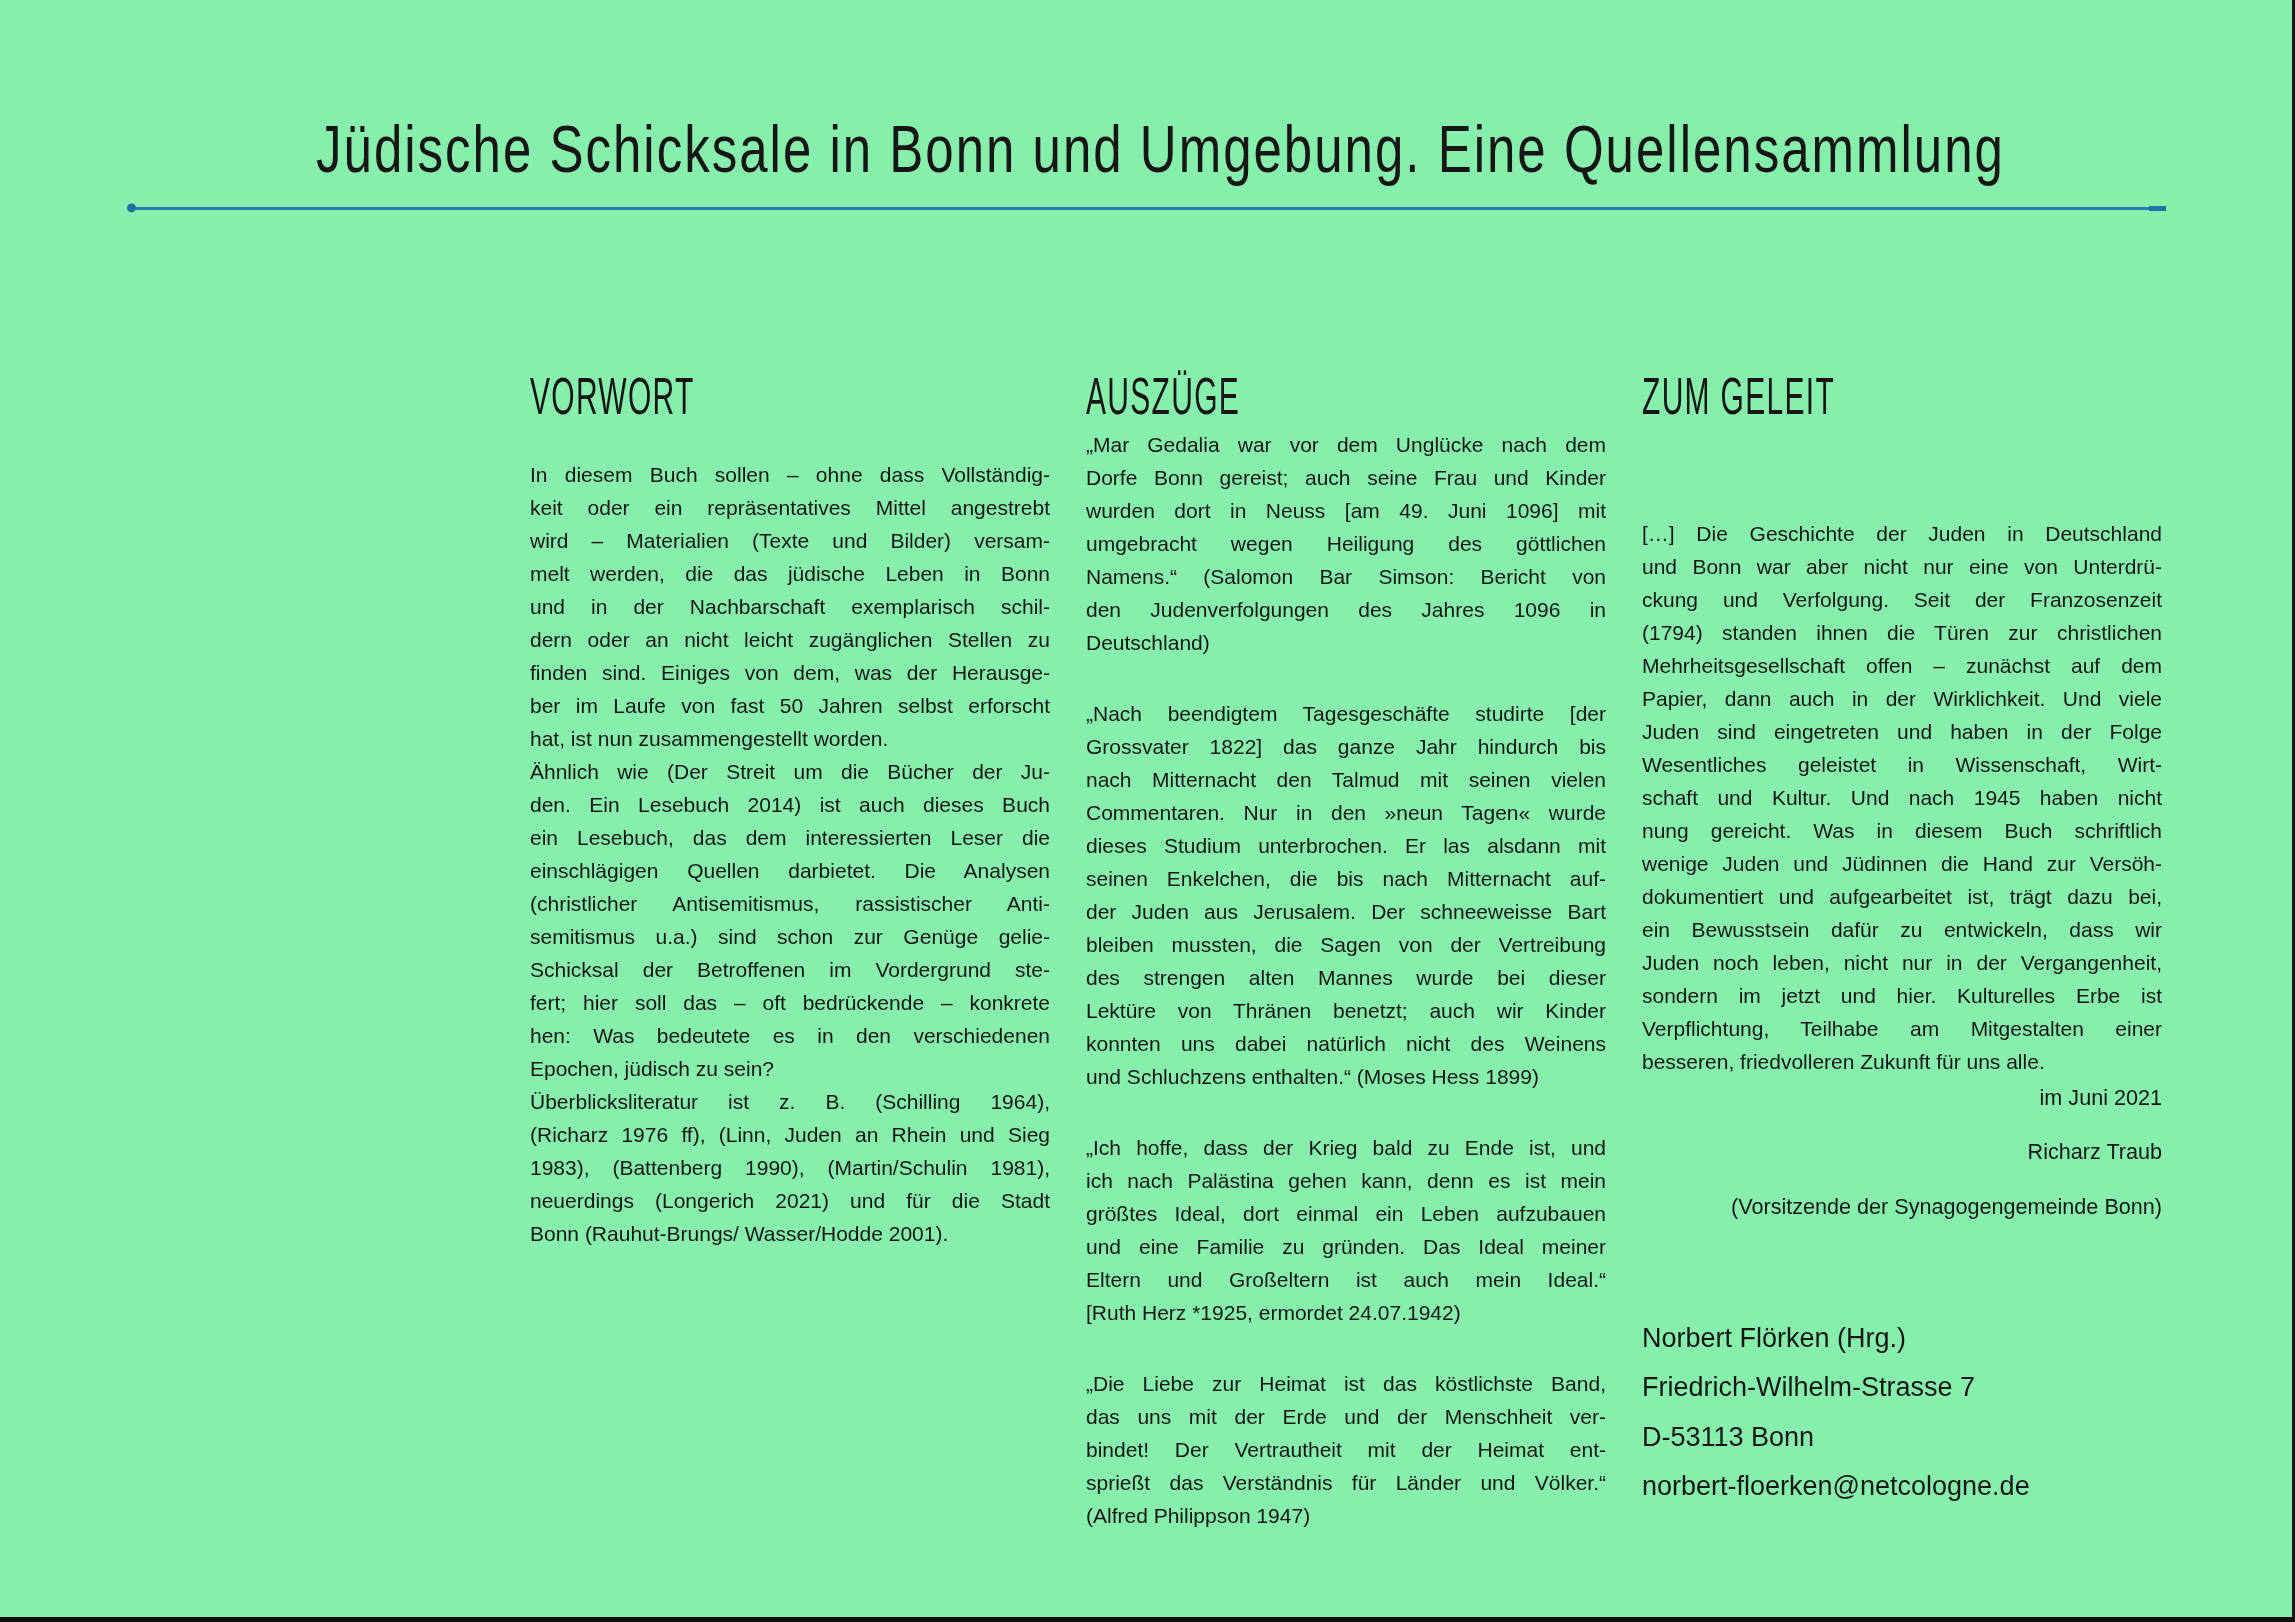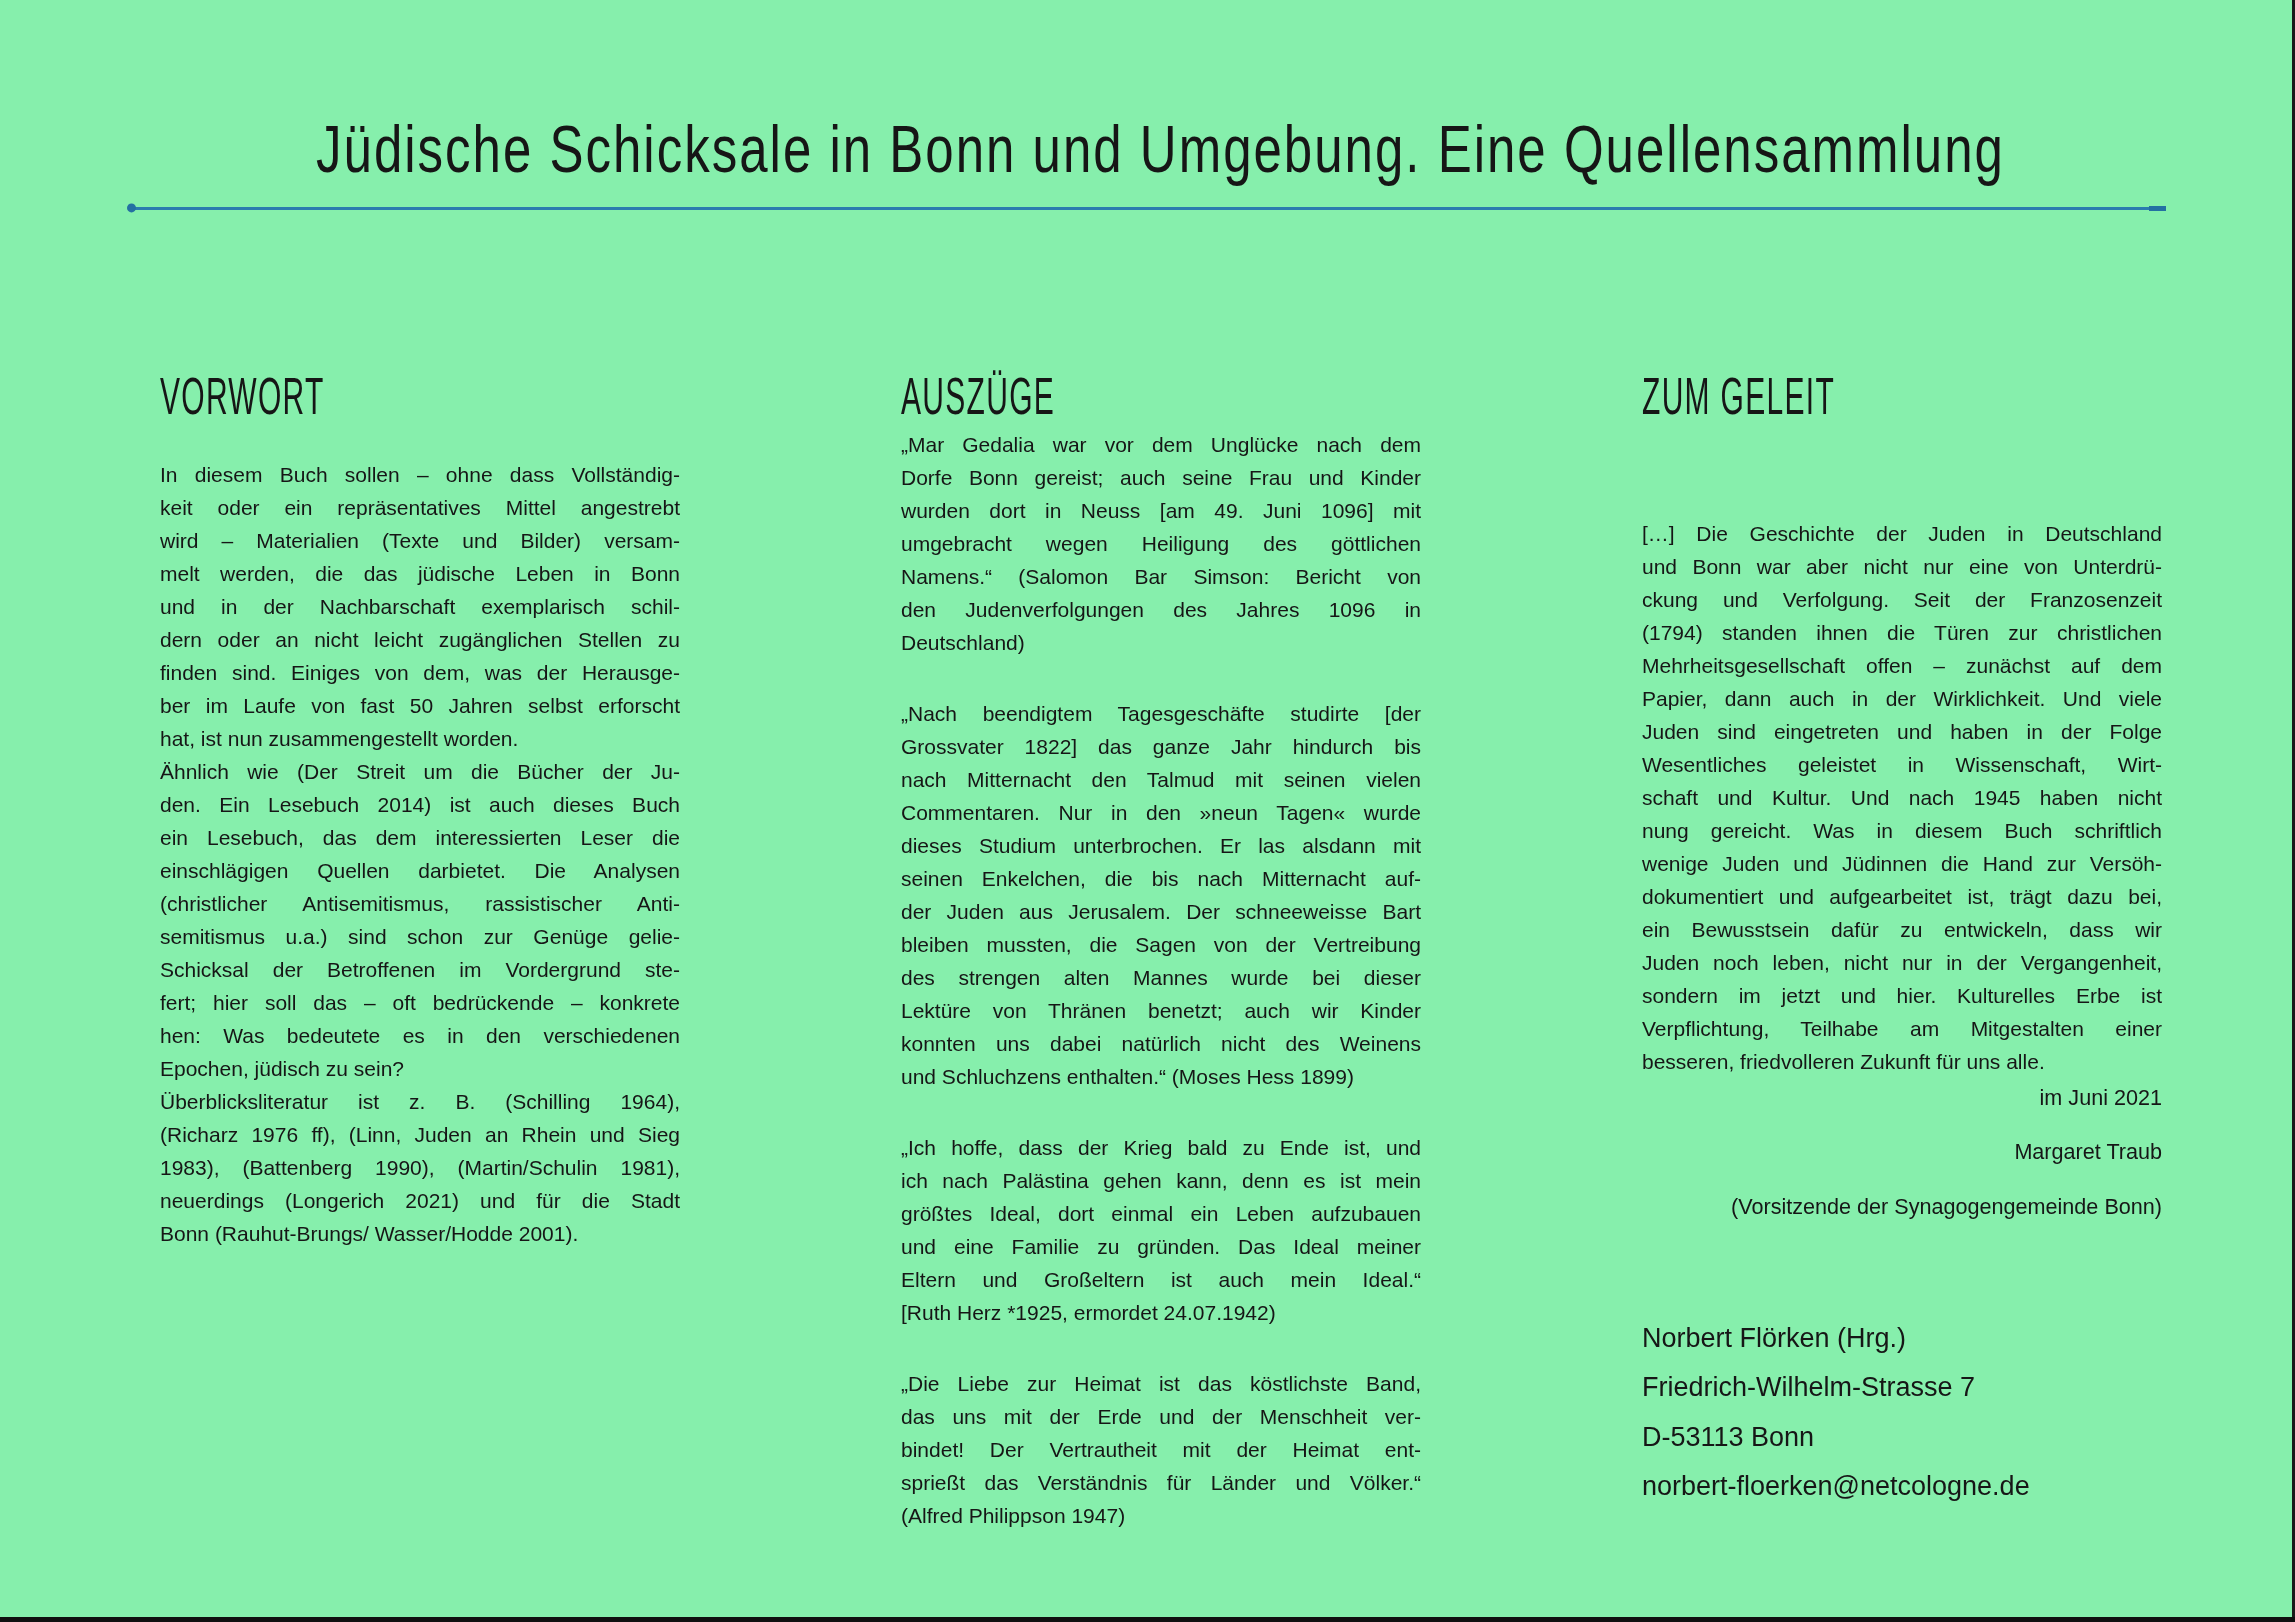--- a/index.html
+++ b/index.html
@@ -38,21 +38,21 @@
     background:#2470a2;
     transform:translateY(-50%);
   }
   .rule .cap{
     position:absolute;right:0;top:-1.3px;
     width:17px;height:5.2px;
     background:#2470a2;
   }
   .columns{
     display:flex;
-    justify-content:space-between;
+    justify-content:flex-end;
     margin:181px 133px 0 160px;
     gap:36px;
   }
   .col{width:520px;flex:0 0 520px;}
   .heading{
     font-size:30px;
     line-height:37px;
     letter-spacing:1.3px;
     font-weight:400;
     white-space:nowrap;
@@ -212,21 +212,21 @@
             <div class="line">ein Bewusstsein dafür zu entwickeln, dass wir</div>
             <div class="line">Juden noch leben, nicht nur in der Vergangenheit,</div>
             <div class="line">sondern im jetzt und hier. Kulturelles Erbe ist</div>
             <div class="line">Verpflichtung, Teilhabe am Mitgestalten einer</div>
             <div class="line last">besseren, friedvolleren Zukunft für uns alle.</div>
           </div>
         </div>
 
       <div class="closing">
         <div class="cl">im Juni 2021</div>
-        <div class="cl">Margaret Traub</div>
+        <div class="cl">Richarz Traub</div>
         <div class="cl">(Vorsitzende der Synagogengemeinde Bonn)</div>
       </div>
 
       <div class="contact">
         <div class="ct">Norbert Flörken (Hrg.)</div>
         <div class="ct">Friedrich-Wilhelm-Strasse 7</div>
         <div class="ct">D-53113 Bonn</div>
         <div class="ct">norbert-floerken@netcologne.de</div>
       </div>
     </div>

